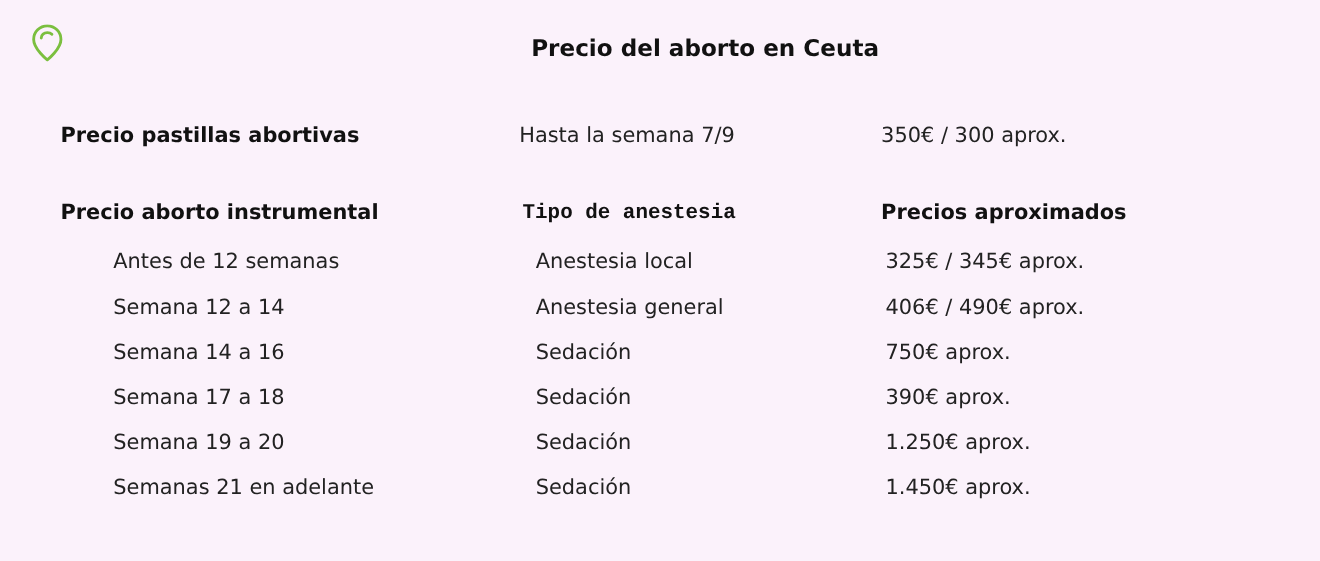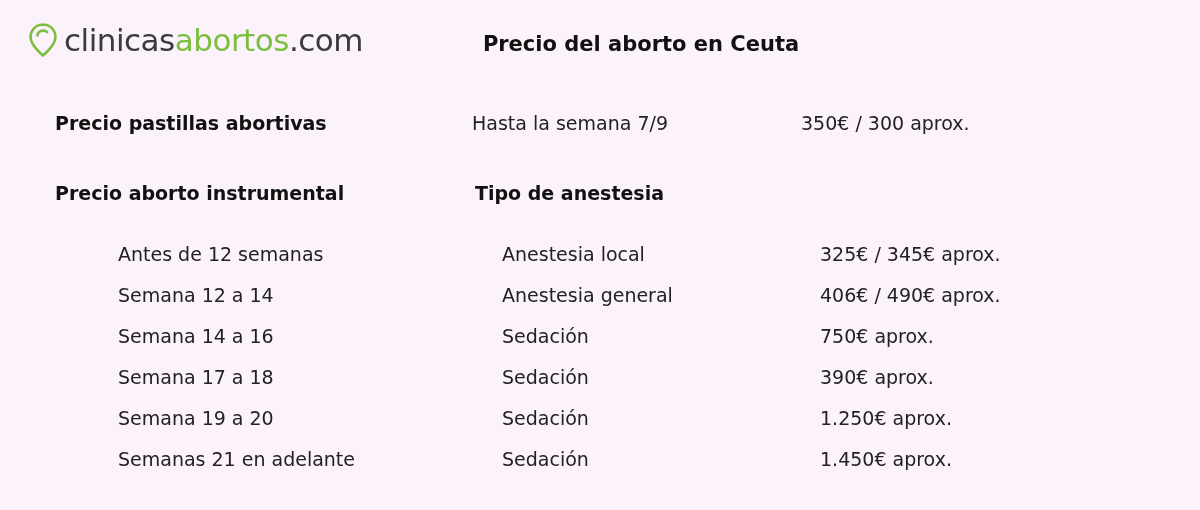--- a/index.html
+++ b/index.html
@@ -75,71 +75,70 @@
     white-space: nowrap;
   }
   .plain {
     font-size: 19px;
     color: #222;
     white-space: nowrap;
   }
 
   .list {
     position: absolute;
-    top: 234px;
-    margin-left: 15px;
+    top: 218px;
   }
   .list .item {
     font-size: 19px;
     color: #222;
     height: 41px;
     line-height: 41px;
     white-space: nowrap;
   }
   .list-a { left: 103px; }
   .list-b { left: 487px; }
   .list-c { left: 805px; }
 
   .nudge-1 { padding-left: 6px; }
-  .nudge-2 { padding-left: 3px; }
+  .nudge-2 { padding-left: 3px; font-family: Liberation Mono, monospace; }
 </style>
 </head>
 <body>
 
 <div class="page">
 
   <div class="logo">
     <span class="logo-mark">
       <svg width="30" height="34" viewBox="0 0 30 34" xmlns="http://www.w3.org/2000/svg">
         <path d="M15 1.5 C8.1 1.5 2.6 7 2.6 13.9 C2.6 22.6 15 32.5 15 32.5 C15 32.5 27.4 22.6 27.4 13.9 C27.4 7 21.9 1.5 15 1.5 Z" fill="none" stroke="#7bbf3f" stroke-width="2.6"></path>
         <path d="M9.5 12.5 C9.5 9.6 12 7.6 15 7.6 C16.7 7.6 18.2 8.2 19.2 9.2" fill="none" stroke="#7bbf3f" stroke-width="2.6" stroke-linecap="round"></path>
       </svg>
-    </span>
-    <span class="logo-text">
-      <span class="part-a">clinicas</span><span class="part-b">abortos</span><span class="part-c">.com</span>
     </span>
   </div>
 
   <div class="title">Precio del aborto en Ceuta</div>
 
   <div class="col-a row-h1" style="position:absolute;">
     <div class="hdr">Precio pastillas abortivas</div>
   </div>
   <div class="col-b row-h1" style="position:absolute;">
     <div class="plain">Hasta la semana 7/9</div>
   </div>
   <div class="col-c row-h1" style="position:absolute;">
     <div class="plain nudge-1">350€ / 300 aprox.</div>
   </div>
 
   <div class="col-a row-h2" style="position:absolute;">
     <div class="hdr">Precio aborto instrumental</div>
   </div>
   <div class="col-b row-h2" style="position:absolute;">
     <div class="hdr nudge-2">Tipo de anestesia</div>
+  </div>
+  <div class="col-c row-h2" style="position:absolute;">
+    <div class="hdr nudge-1">Precios aproximados</div>
   </div>
 
   <div class="list list-a">
     <div class="item">Antes de 12 semanas</div>
     <div class="item">Semana 12 a 14</div>
     <div class="item">Semana 14 a 16</div>
     <div class="item">Semana 17 a 18</div>
     <div class="item">Semana 19 a 20</div>
     <div class="item">Semanas 21 en adelante</div>
   </div>

